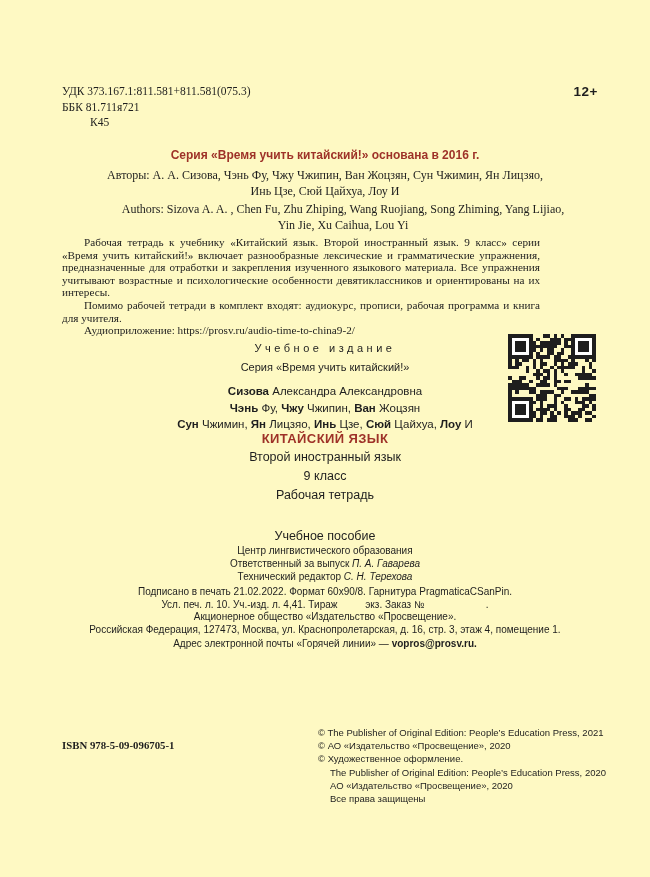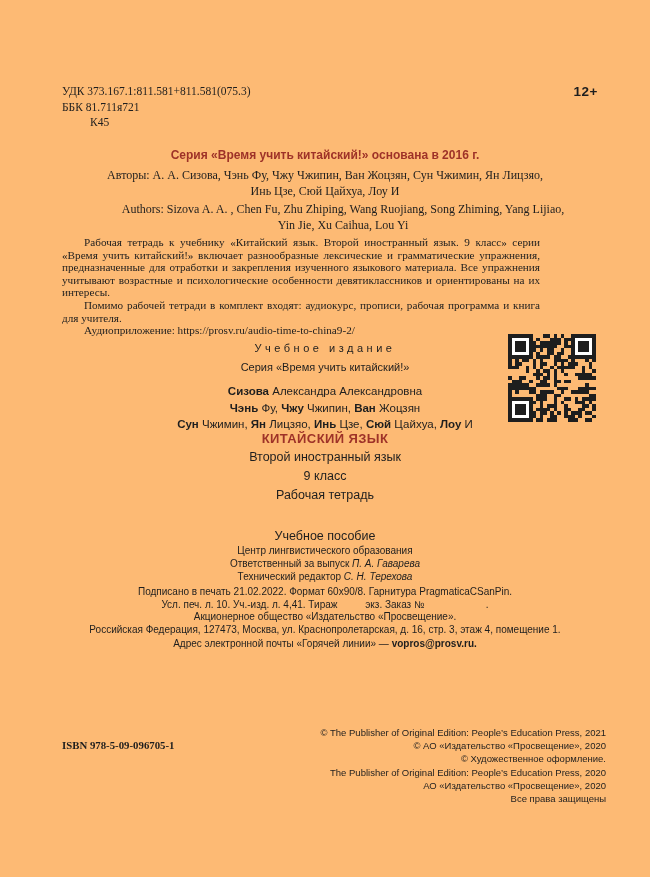--- a/index.html
+++ b/index.html
@@ -1,25 +1,25 @@
 <!DOCTYPE html>
 <html lang="ru" style="--accent: #9e3228;"><head>
 <meta charset="utf-8">
 <style>
   html,body{margin:0;padding:0;background:#e9e9e9;}
   .page{
     position:relative;
     width:650px;height:877px;
     margin:0 auto;
-    background:#fdba74;
+    background:#fef9c3;
     color:#1e1e1e;
     overflow:hidden;
   }
   .serif{font-family:"Liberation Serif","DejaVu Serif",serif;}
-  .sans{font-family:"Liberation Sans","DejaVu Sans",sans-serif;text-align:right;}
+  .sans{font-family:"Liberation Sans","DejaVu Sans",sans-serif;}
   .abs{position:absolute;}
   .center{left:0;right:0;text-align:center;}
 
   
   .codes{top:84px;left:62px;font-size:11.5px;line-height:15.5px;}
   .codes .k45{padding-left:28px;}
   .age-badge{top:84px;right:52px;font-size:13.5px;font-weight:700;letter-spacing:.5px;}
 
   
   .series-heading{

